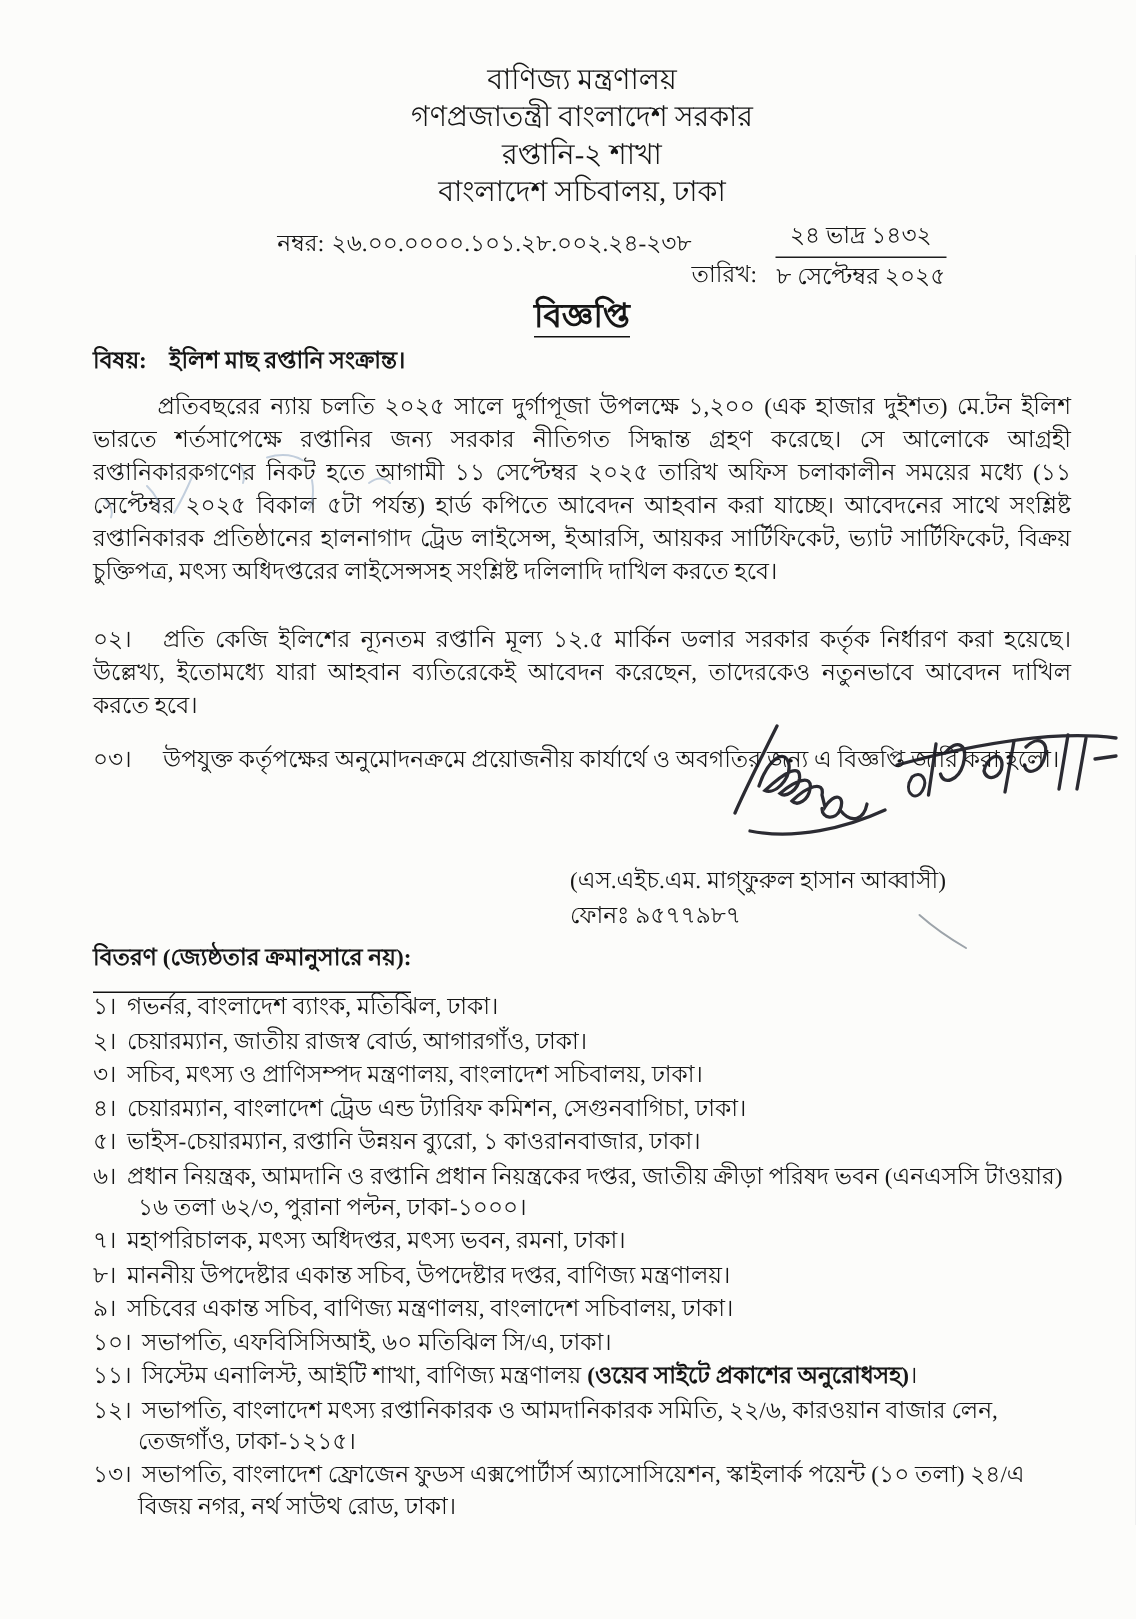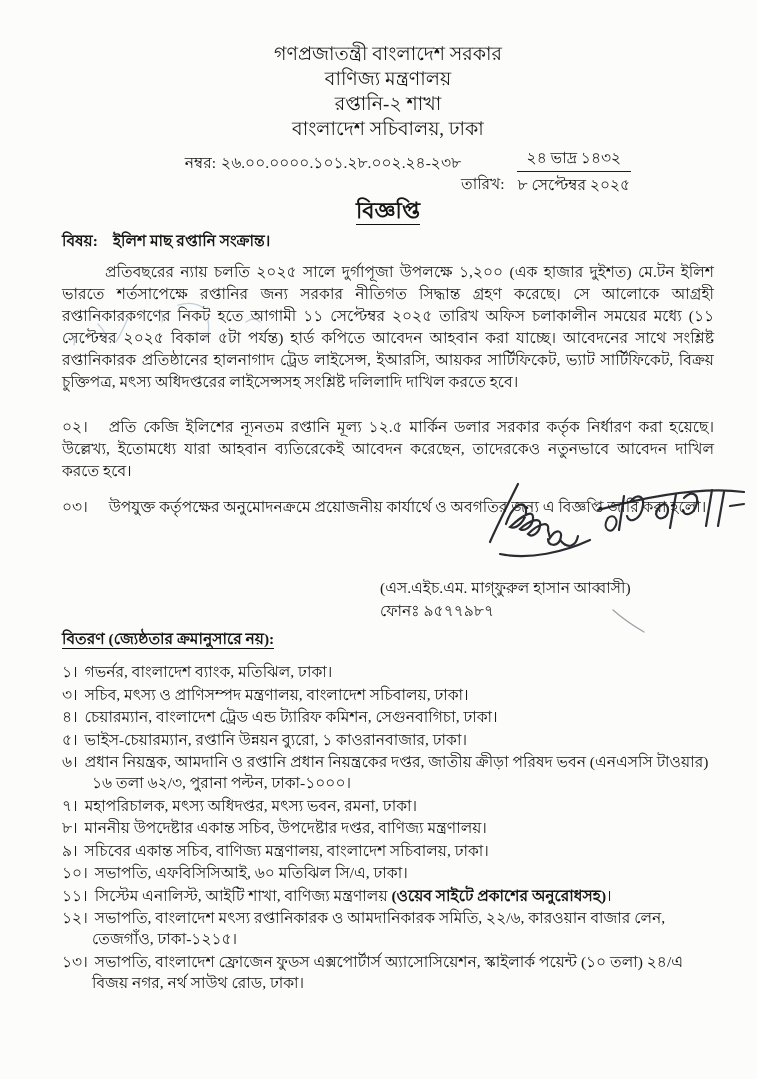--- a/index.html
+++ b/index.html
@@ -41,37 +41,37 @@
   .p2{margin-top:23px;}
   .p3{margin-top:14px;}
   .pnum{margin-right:21px;}
 
   
   .sigblock{margin-top:58px;margin-left:318px;width:370px;text-align:left;line-height:23px;}
   .sig-svg{position:absolute;left:472px;top:476px;width:278px;height:84px;}
 
   
   .dist-head{margin-top:6px;font-weight:bold;line-height:22px;}
-  .dist-head span{border-bottom:1.5px solid #111;padding-bottom:1px;}
+  .dist-head span{border-bottom:1.5px solid #111;padding-bottom:14px;}
   .dist-list{margin-top:11px;}
   .dist-item{line-height:21px;margin-bottom:1.5px;padding-left:30px;text-indent:-30px;text-align:left;}
   .dist-item .num{margin-right:7px;}
   .bold{font-weight:bold;}
 
   .pen-marks{position:absolute;left:0;top:0;width:757px;height:1079px;pointer-events:none;}
 </style>
 </head>
 <body>
 
 <div class="page">
   <div class="content">
 
     <div class="hdr">
+      <div>বাণিজ্য মন্ত্রণালয়</div>
       <div>গণপ্রজাতন্ত্রী বাংলাদেশ সরকার</div>
-      <div>বাণিজ্য মন্ত্রণালয়</div>
       <div>রপ্তানি-২ শাখা</div>
       <div>বাংলাদেশ সচিবালয়, ঢাকা</div>
     </div>
 
     <div class="refrow">
       <div class="refnum">
         <span class="lbl">নম্বর:</span><span>২৬.০০.০০০০.১০১.২৮.০০২.২৪-২৩৮</span>
       </div>
       <div class="dateblock">
         <div class="datelabel">তারিখ:</div>
@@ -103,20 +103,21 @@
       <div>
         <span>ফোনঃ</span>
         <span>৯৫৭৭৯৮৭</span>
       </div>
     </div>
 
     <div class="dist-head"><span>বিতরণ (জ্যেষ্ঠতার ক্রমানুসারে নয়):</span></div>
 
     <div class="dist-list">
       <div class="dist-item"><span class="num">১।</span><span>গভর্নর, বাংলাদেশ ব্যাংক, মতিঝিল, ঢাকা।</span></div>
+      <div class="dist-item"><span class="num">২।</span><span>চেয়ারম্যান, জাতীয় রাজস্ব বোর্ড, আগারগাঁও, ঢাকা।</span></div>
       <div class="dist-item"><span class="num">৩।</span><span>সচিব, মৎস্য ও প্রাণিসম্পদ মন্ত্রণালয়, বাংলাদেশ সচিবালয়, ঢাকা।</span></div>
       <div class="dist-item"><span class="num">৪।</span><span>চেয়ারম্যান, বাংলাদেশ ট্রেড এন্ড ট্যারিফ কমিশন, সেগুনবাগিচা, ঢাকা।</span></div>
       <div class="dist-item"><span class="num">৫।</span><span>ভাইস-চেয়ারম্যান, রপ্তানি উন্নয়ন ব্যুরো, ১ কাওরানবাজার, ঢাকা।</span></div>
       <div class="dist-item"><span class="num">৬।</span><span>প্রধান নিয়ন্ত্রক, আমদানি ও রপ্তানি প্রধান নিয়ন্ত্রকের দপ্তর, জাতীয় ক্রীড়া পরিষদ ভবন (এনএসসি টাওয়ার) ১৬ তলা ৬২/৩, পুরানা পল্টন, ঢাকা-১০০০।</span></div>
       <div class="dist-item"><span class="num">৭।</span><span>মহাপরিচালক, মৎস্য অধিদপ্তর, মৎস্য ভবন, রমনা, ঢাকা।</span></div>
       <div class="dist-item"><span class="num">৮।</span><span>মাননীয় উপদেষ্টার একান্ত সচিব, উপদেষ্টার দপ্তর, বাণিজ্য মন্ত্রণালয়।</span></div>
       <div class="dist-item"><span class="num">৯।</span><span>সচিবের একান্ত সচিব, বাণিজ্য মন্ত্রণালয়, বাংলাদেশ সচিবালয়, ঢাকা।</span></div>
       <div class="dist-item"><span class="num">১০।</span><span>সভাপতি, এফবিসিসিআই, ৬০ মতিঝিল সি/এ, ঢাকা।</span></div>
       <div class="dist-item"><span class="num">১১।</span><span>সিস্টেম এনালিস্ট, আইটি শাখা, বাণিজ্য মন্ত্রণালয় </span><span class="bold">(ওয়েব সাইটে প্রকাশের অনুরোধসহ)</span><span>।</span></div>
       <div class="dist-item"><span class="num">১২।</span><span>সভাপতি, বাংলাদেশ মৎস্য রপ্তানিকারক ও আমদানিকারক সমিতি, ২২/৬, কারওয়ান বাজার লেন, তেজগাঁও, ঢাকা-১২১৫।</span></div>

